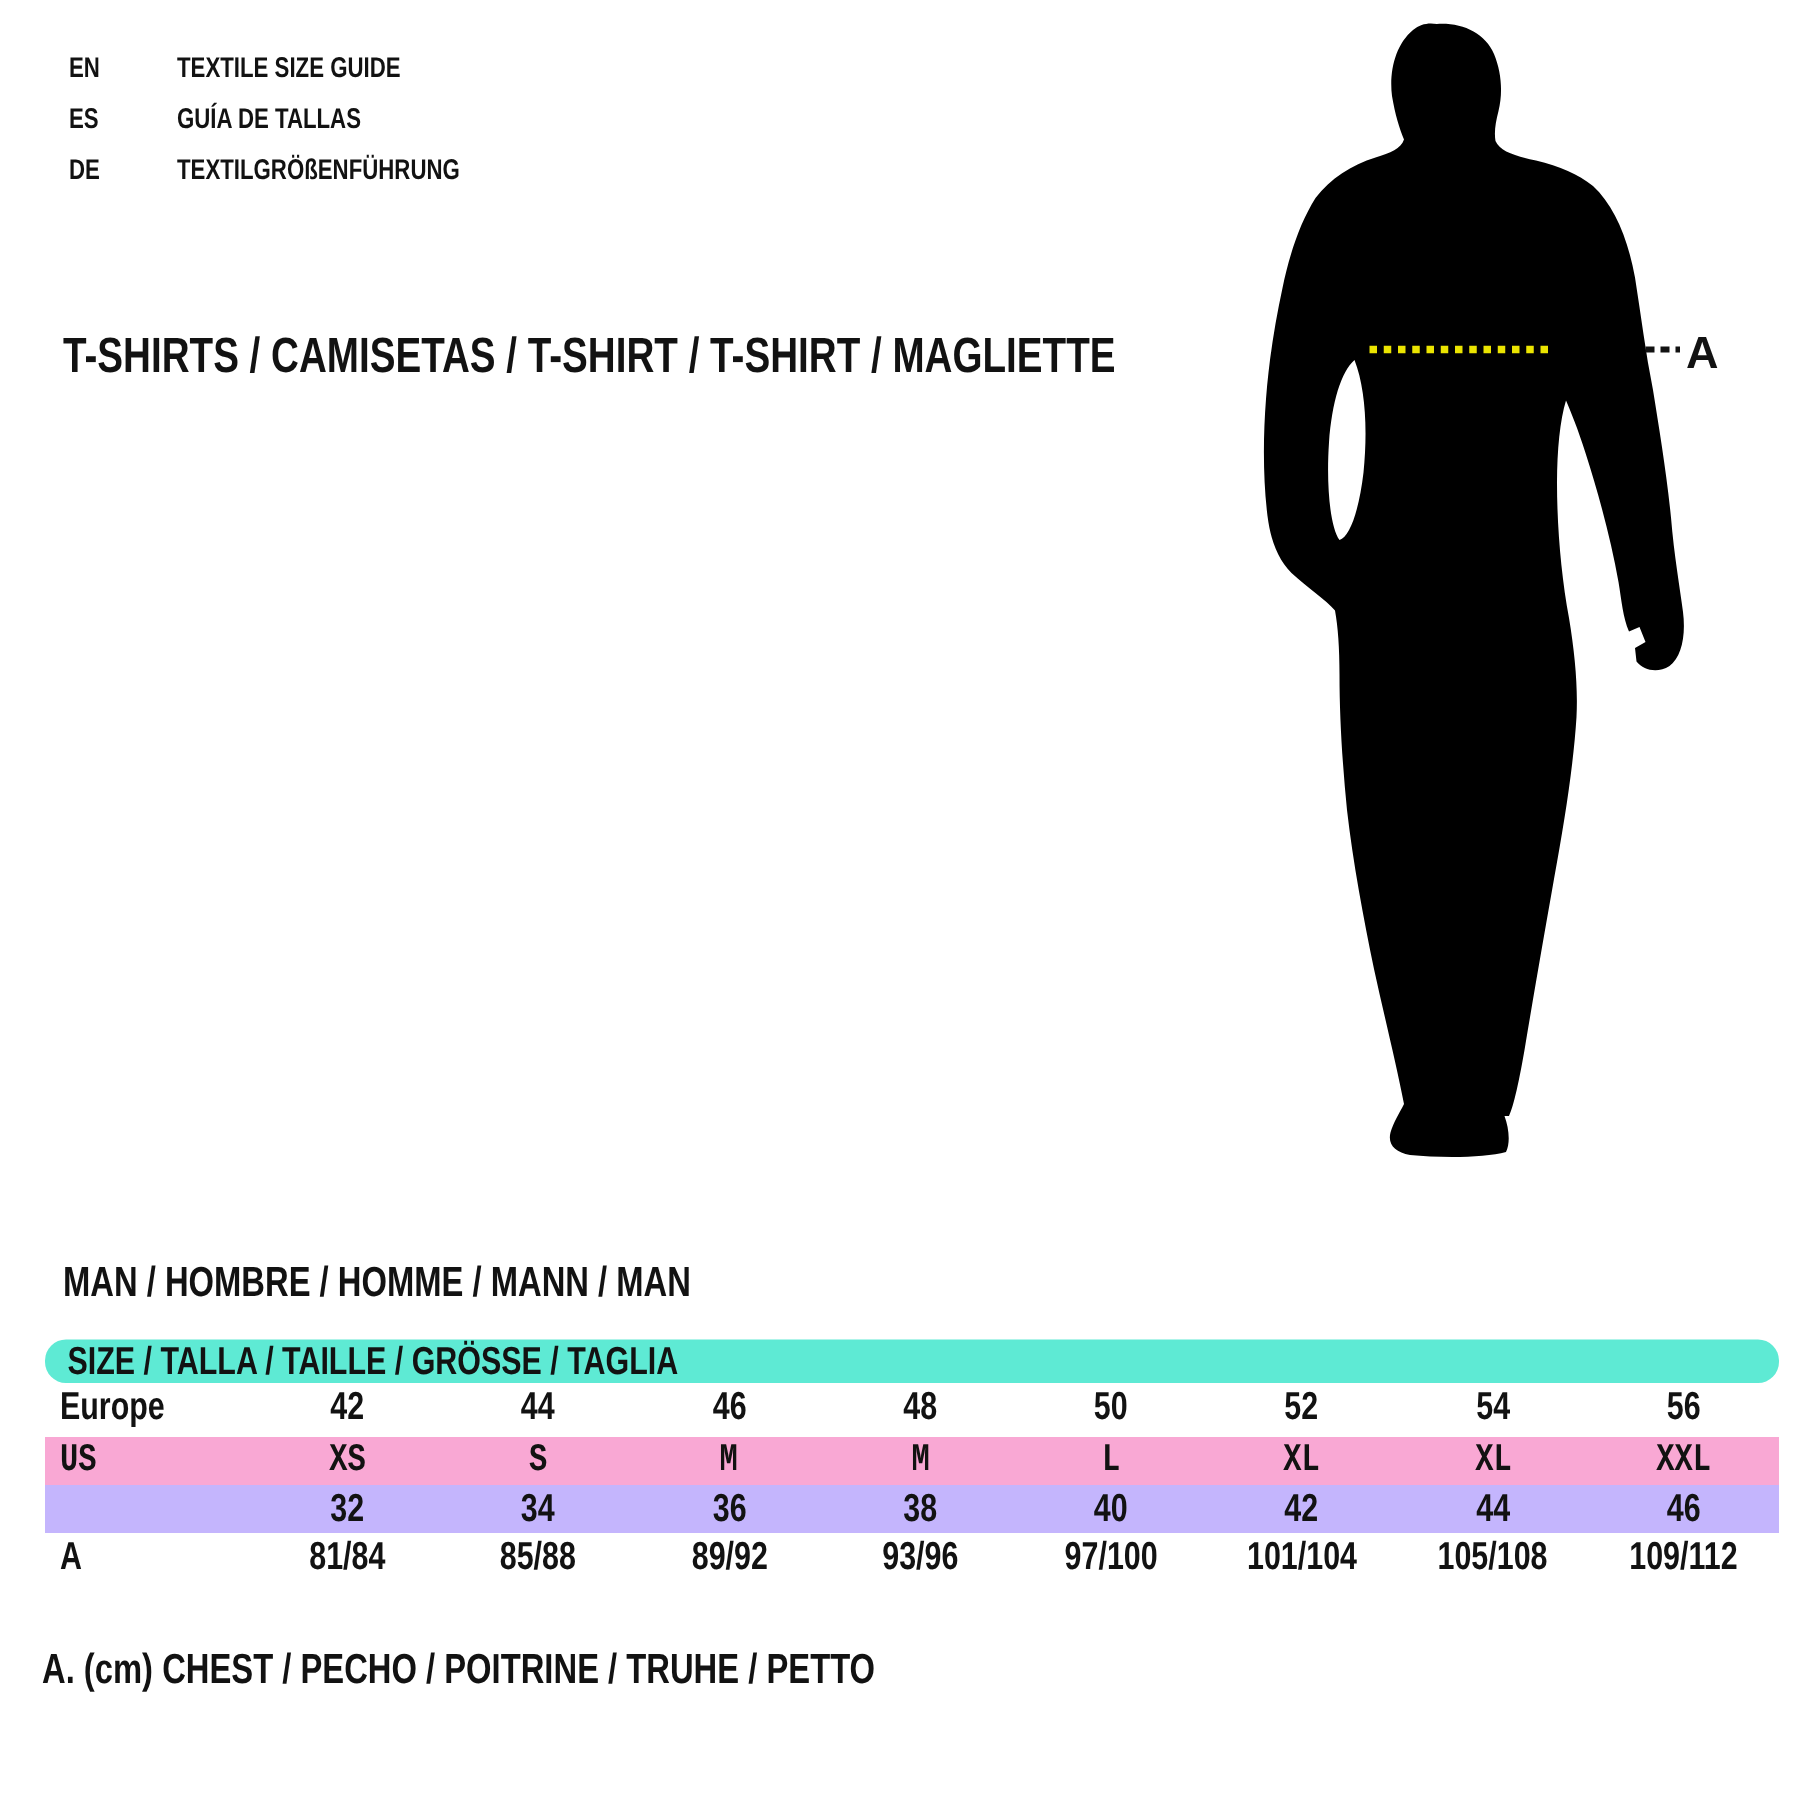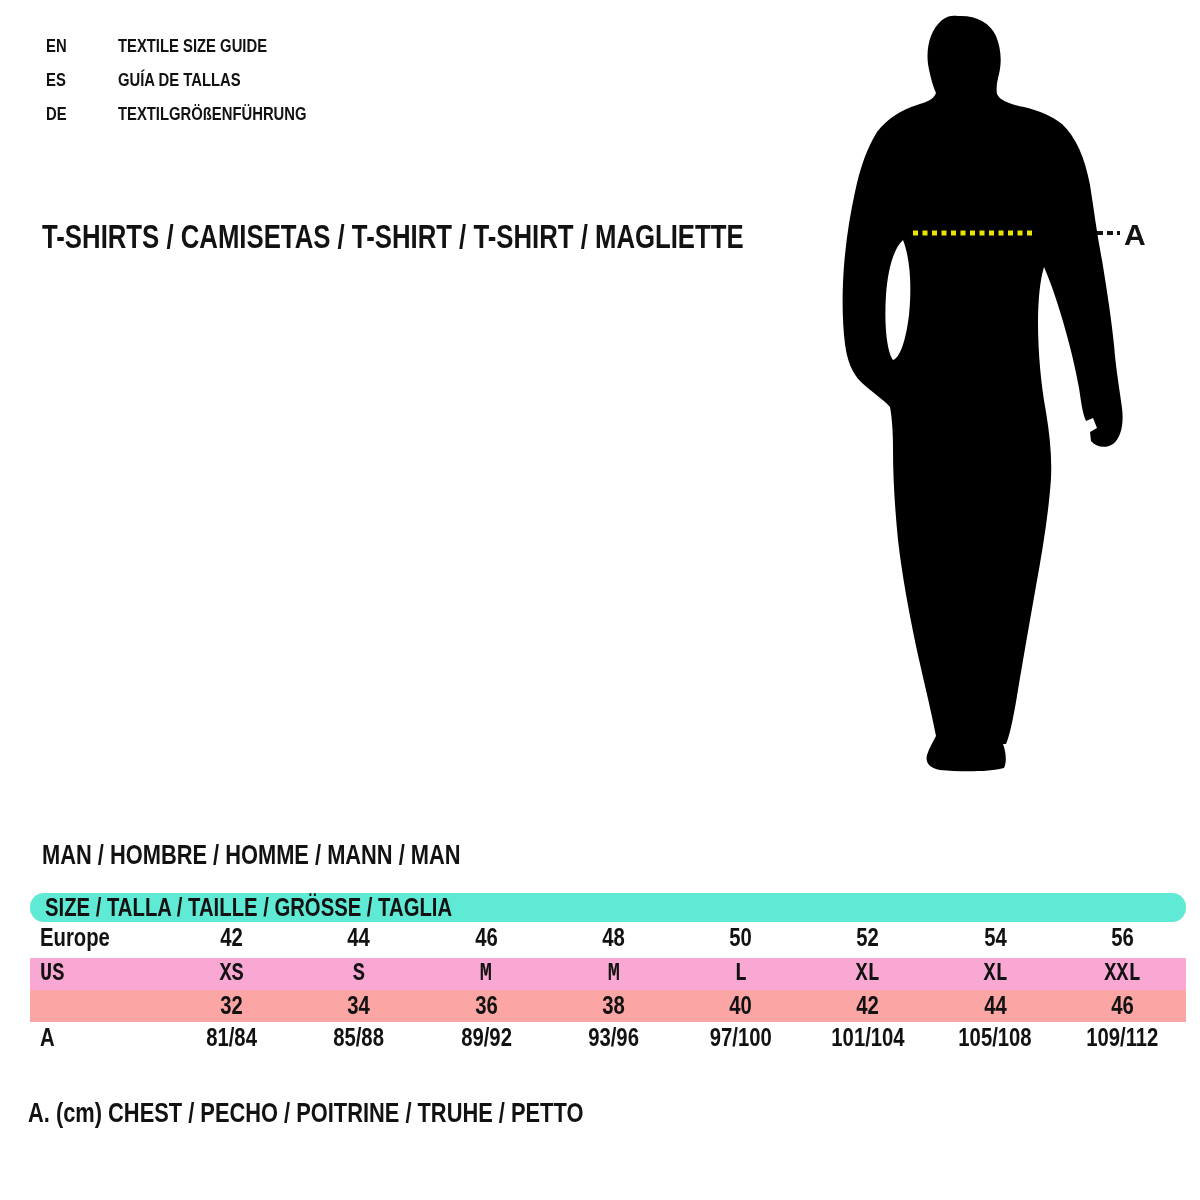--- a/index.html
+++ b/index.html
@@ -29,21 +29,21 @@
 
   
   .section-title{position:absolute;left:42px;top:841px;font-size:28px;line-height:28px;}
 
   
   .size-table{position:absolute;left:30px;top:893px;width:1156px;font-size:26px;}
   .t-header{height:29px;background:#5eead4;display:flex;align-items:center;padding-left:15px;box-sizing:border-box;border-radius:14px;}
   .t-row{display:flex;align-items:flex-start;}
   .t-row.r-europe{height:36px;background:#ffffff;}
   .t-row.r-us{height:32px;background:#f9a8d4;font-family:Liberation Mono, monospace;}
-  .t-row.r-num{height:32px;background:#fca5a5;}
+  .t-row.r-num{height:32px;background:#c4b5fd;}
   .t-row.r-a{height:38px;background:#ffffff;}
   .t-label{width:138px;padding-left:10px;box-sizing:border-box;}
   .t-cell{flex:1;text-align:center;}
 
   
   .footnote{position:absolute;left:28px;top:1099px;font-size:28px;line-height:28px;}
 </style>
 </head>
 <body>
 

